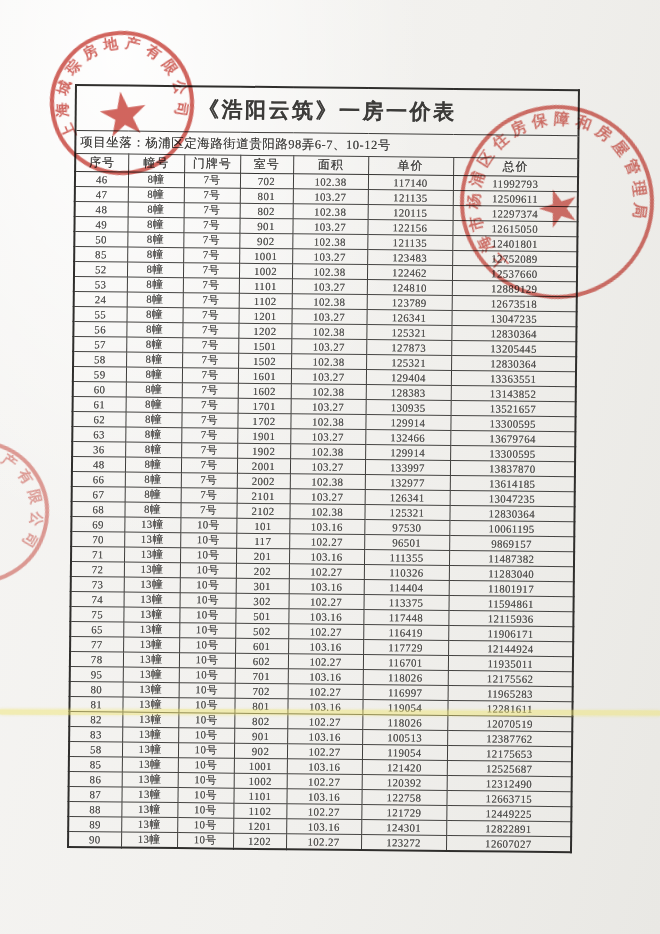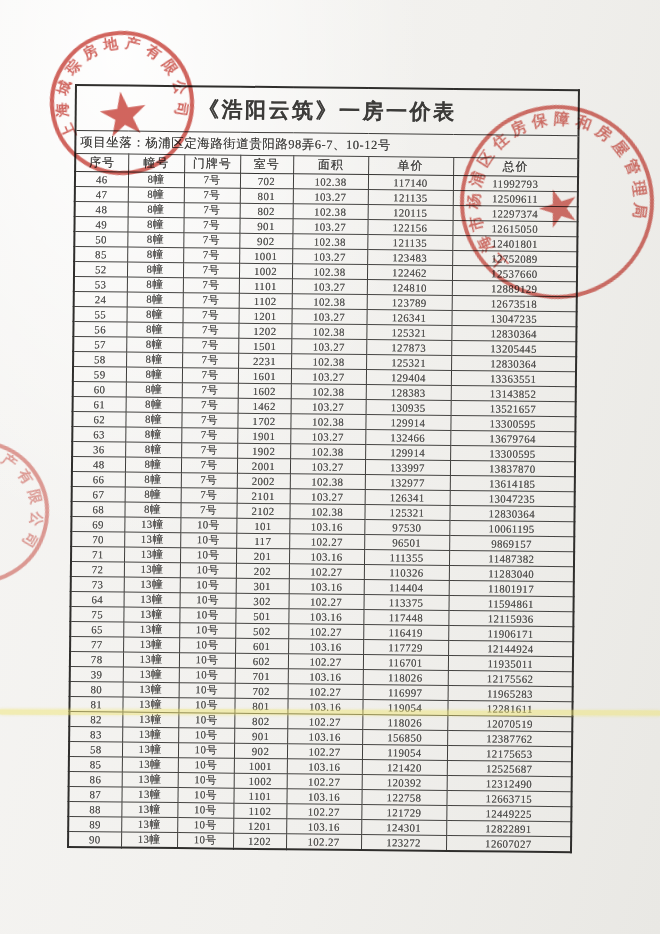--- a/index.html
+++ b/index.html
@@ -201,21 +201,21 @@
           <td>7号</td>
           <td>1501</td>
           <td>103.27</td>
           <td>127873</td>
           <td>13205445</td>
         </tr>
         <tr>
           <td>58</td>
           <td>8幢</td>
           <td>7号</td>
-          <td>2231</td>
+          <td>1502</td>
           <td>102.38</td>
           <td>125321</td>
           <td>12830364</td>
         </tr>
         <tr>
           <td>59</td>
           <td>8幢</td>
           <td>7号</td>
           <td>1601</td>
           <td>103.27</td>
@@ -228,21 +228,21 @@
           <td>7号</td>
           <td>1602</td>
           <td>102.38</td>
           <td>128383</td>
           <td>13143852</td>
         </tr>
         <tr>
           <td>61</td>
           <td>8幢</td>
           <td>7号</td>
-          <td>1462</td>
+          <td>1701</td>
           <td>103.27</td>
           <td>130935</td>
           <td>13521657</td>
         </tr>
         <tr>
           <td>62</td>
           <td>8幢</td>
           <td>7号</td>
           <td>1702</td>
           <td>102.38</td>
@@ -342,21 +342,21 @@
         <tr>
           <td>73</td>
           <td>13幢</td>
           <td>10号</td>
           <td>301</td>
           <td>103.16</td>
           <td>114404</td>
           <td>11801917</td>
         </tr>
         <tr>
-          <td>64</td>
+          <td>74</td>
           <td>13幢</td>
           <td>10号</td>
           <td>302</td>
           <td>102.27</td>
           <td>113375</td>
           <td>11594861</td>
         </tr>
         <tr>
           <td>75</td>
           <td>13幢</td>
@@ -387,21 +387,21 @@
         <tr>
           <td>78</td>
           <td>13幢</td>
           <td>10号</td>
           <td>602</td>
           <td>102.27</td>
           <td>116701</td>
           <td>11935011</td>
         </tr>
         <tr>
-          <td>39</td>
+          <td>95</td>
           <td>13幢</td>
           <td>10号</td>
           <td>701</td>
           <td>103.16</td>
           <td>118026</td>
           <td>12175562</td>
         </tr>
         <tr>
           <td>80</td>
           <td>13幢</td>
@@ -428,21 +428,21 @@
           <td>102.27</td>
           <td>118026</td>
           <td>12070519</td>
         </tr>
         <tr>
           <td>83</td>
           <td>13幢</td>
           <td>10号</td>
           <td>901</td>
           <td>103.16</td>
-          <td>156850</td>
+          <td>100513</td>
           <td>12387762</td>
         </tr>
         <tr>
           <td>58</td>
           <td>13幢</td>
           <td>10号</td>
           <td>902</td>
           <td>102.27</td>
           <td>119054</td>
           <td>12175653</td>

